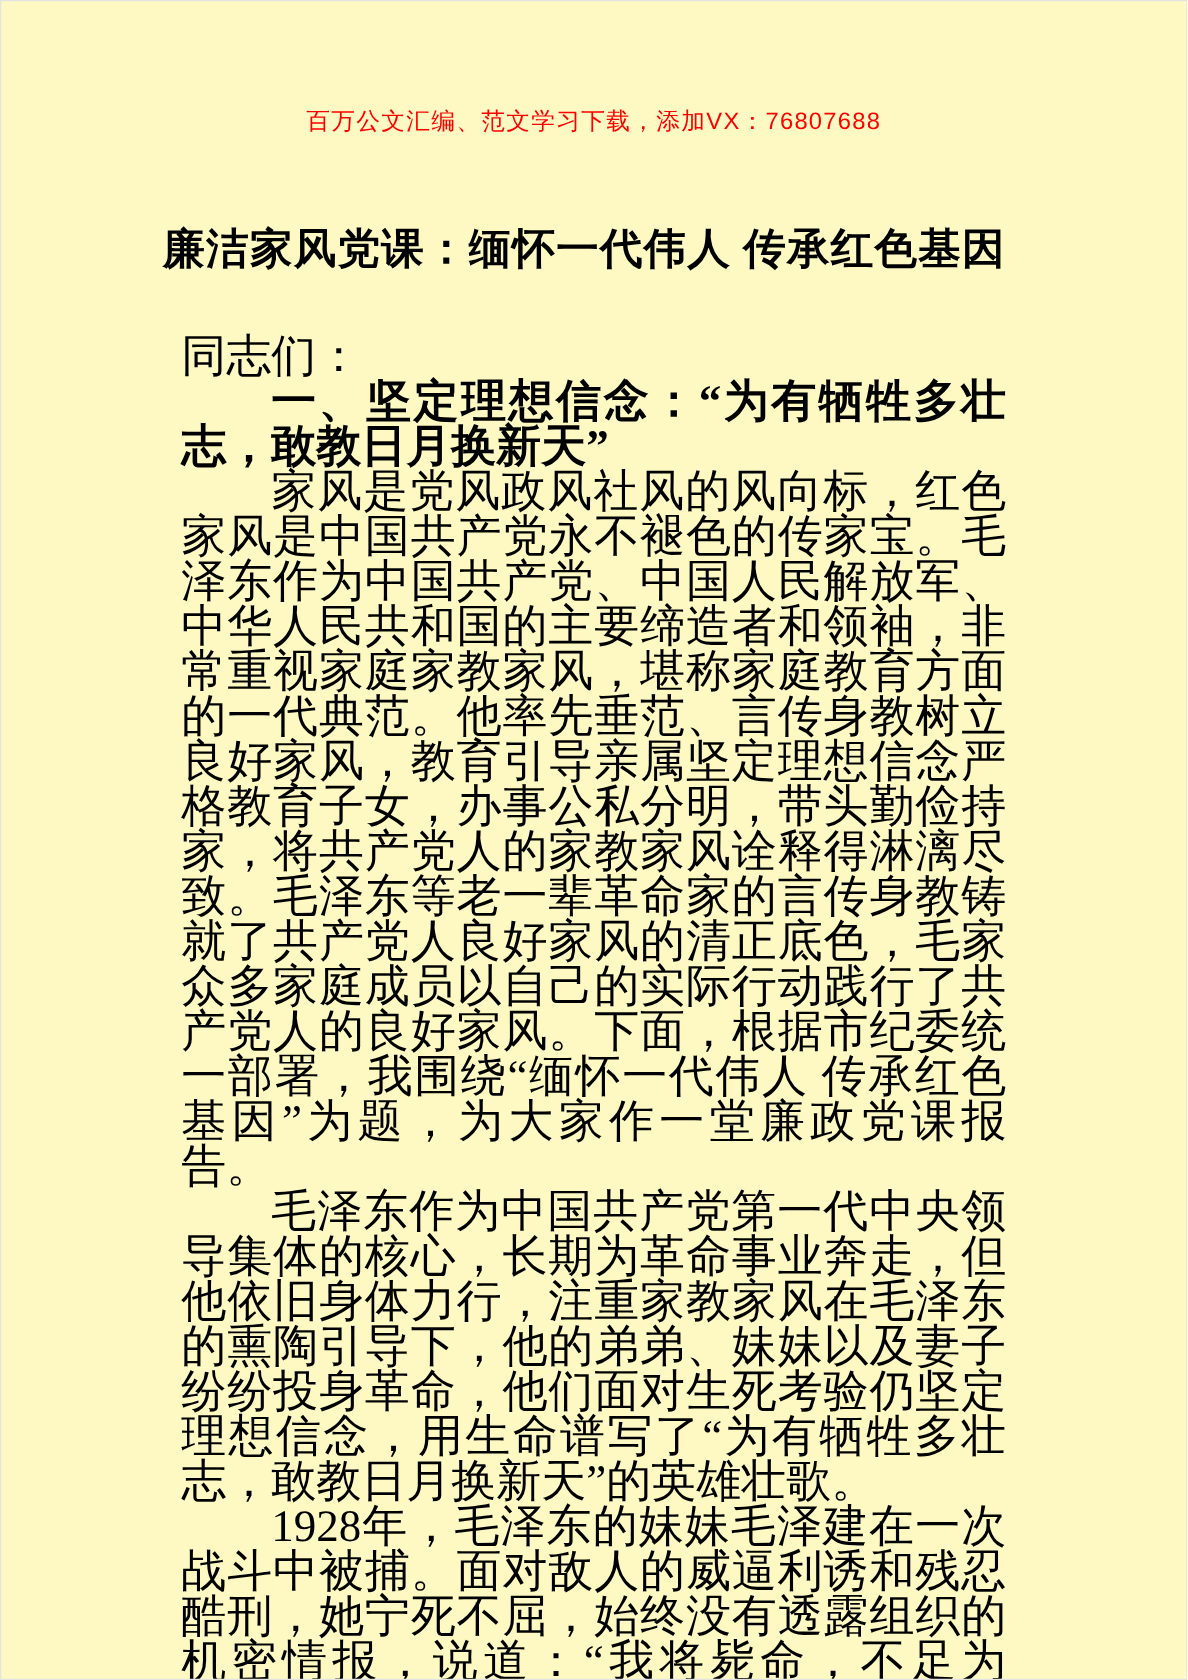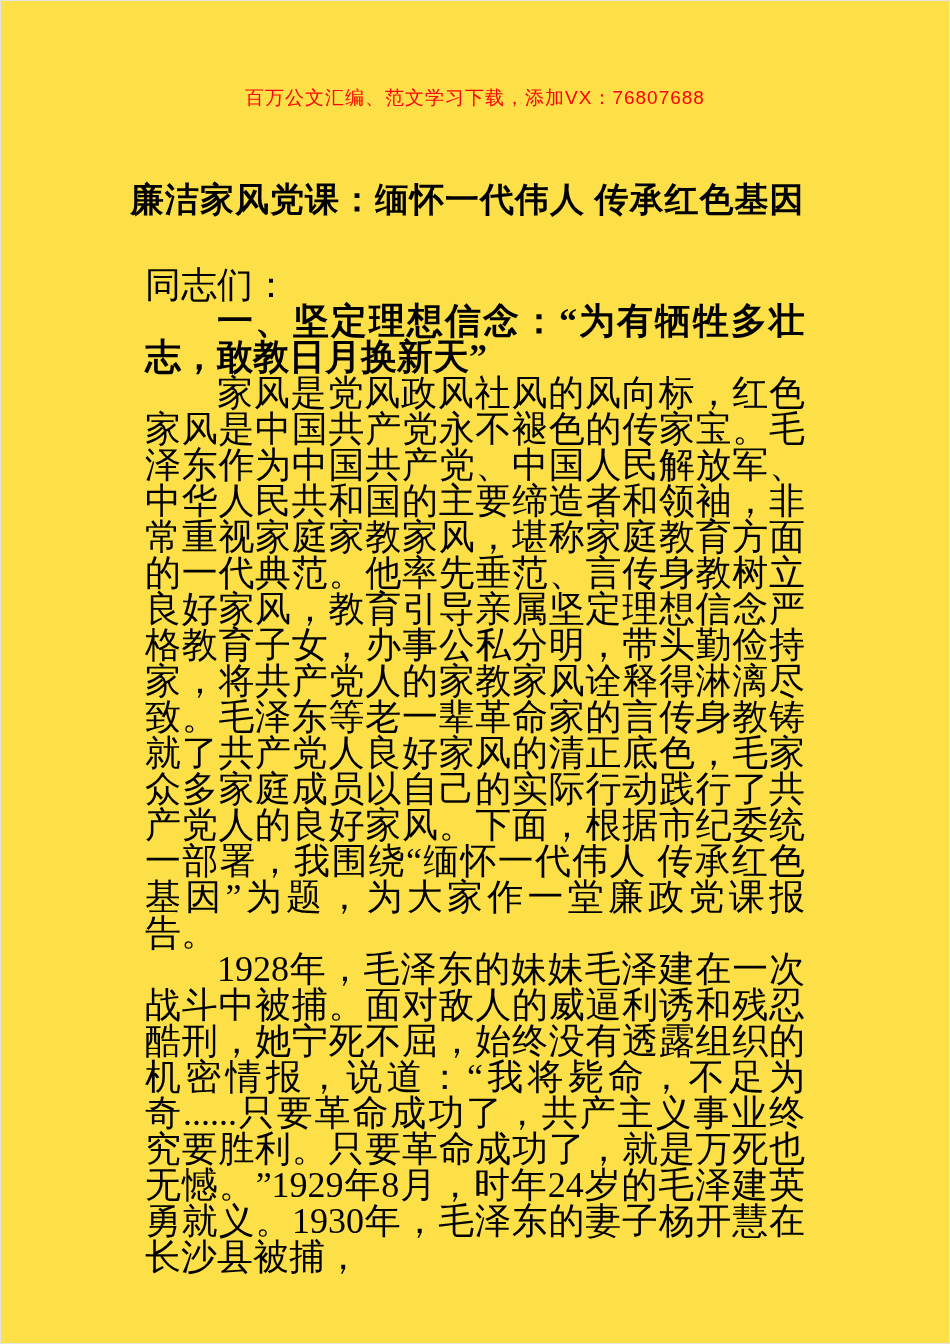--- a/index.html
+++ b/index.html
@@ -5,21 +5,21 @@
   html, body {
     margin: 0;
     padding: 0;
     background: #ffffff;
   }
   .page {
     position: relative;
     width: 948px;
     height: 1342px;
     margin: 0 auto;
-    background: #fde047;
+    background: #fef9c3;
     border: 1px solid #e3e3e3;
     box-sizing: content-box;
     overflow: hidden;
     font-family: "Liberation Serif", "DejaVu Serif", serif;
     color: #000000;
   }
   .notice {
     margin-top: 84px;
     text-align: center;
     font-size: 19px;
@@ -62,15 +62,16 @@
 <div class="page">
   <div class="notice" style="color: rgb(255, 0, 0);">百万公文汇编、范文学习下载，添加VX：76807688</div>
 
   <h1 class="title">廉洁家风党课：缅怀一代伟人 传承红色基因</h1>
 
   <div class="doc-body">
 
   <p class="">同志们：</p>
       <p class="indent bold">一、坚定理想信念：“为有牺牲多壮志，敢教日月换新天”</p>
       <p class="indent ">家风是党风政风社风的风向标，红色家风是中国共产党永不褪色的传家宝。毛泽东作为中国共产党、中国人民解放军、中华人民共和国的主要缔造者和领袖，非常重视家庭家教家风，堪称家庭教育方面的一代典范。他率先垂范、言传身教树立良好家风，教育引导亲属坚定理想信念严格教育子女，办事公私分明，带头勤俭持家，将共产党人的家教家风诠释得淋漓尽致。毛泽东等老一辈革命家的言传身教铸就了共产党人良好家风的清正底色，毛家众多家庭成员以自己的实际行动践行了共产党人的良好家风。下面，根据市纪委统一部署，我围绕“缅怀一代伟人 传承红色基因”为题，为大家作一堂廉政党课报告。</p>
+      <p class="indent ">毛泽东作为中国共产党第一代中央领导集体的核心，长期为革命事业奔走，但他依旧身体力行，注重家教家风在毛泽东的熏陶引导下，他的弟弟、妹妹以及妻子纷纷投身革命，他们面对生死考验仍坚定理想信念，用生命谱写了“为有牺牲多壮志，敢教日月换新天”的英雄壮歌。</p>
       <p class="indent ">1928年，毛泽东的妹妹毛泽建在一次战斗中被捕。面对敌人的威逼利诱和残忍酷刑，她宁死不屈，始终没有透露组织的机密情报，说道：“我将毙命，不足为奇......只要革命成功了，共产主义事业终究要胜利。只要革命成功了，就是万死也无憾。”1929年8月，时年24岁的毛泽建英勇就义。1930年，毛泽东的妻子杨开慧在长沙县被捕，</p>
     </div>
 </div>
 
 </body></html>

